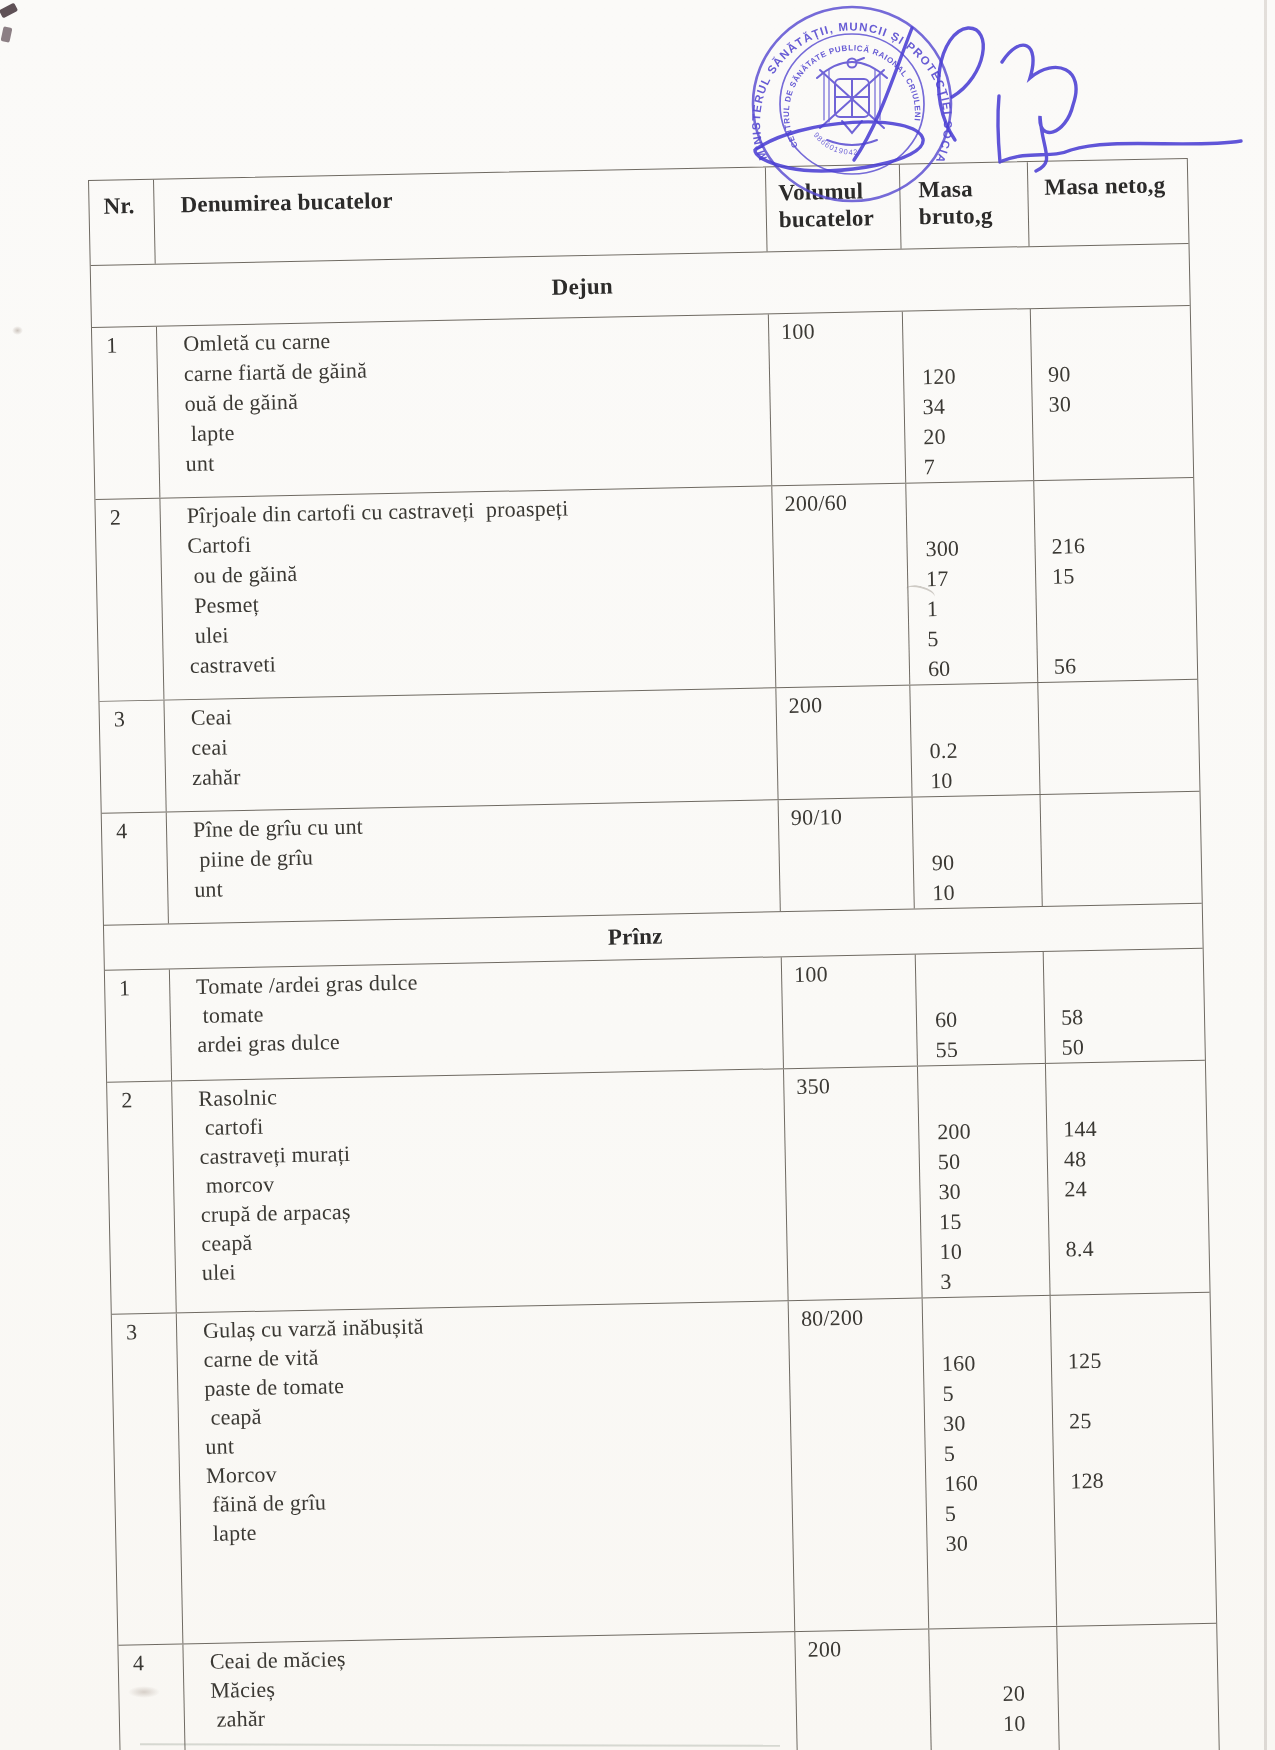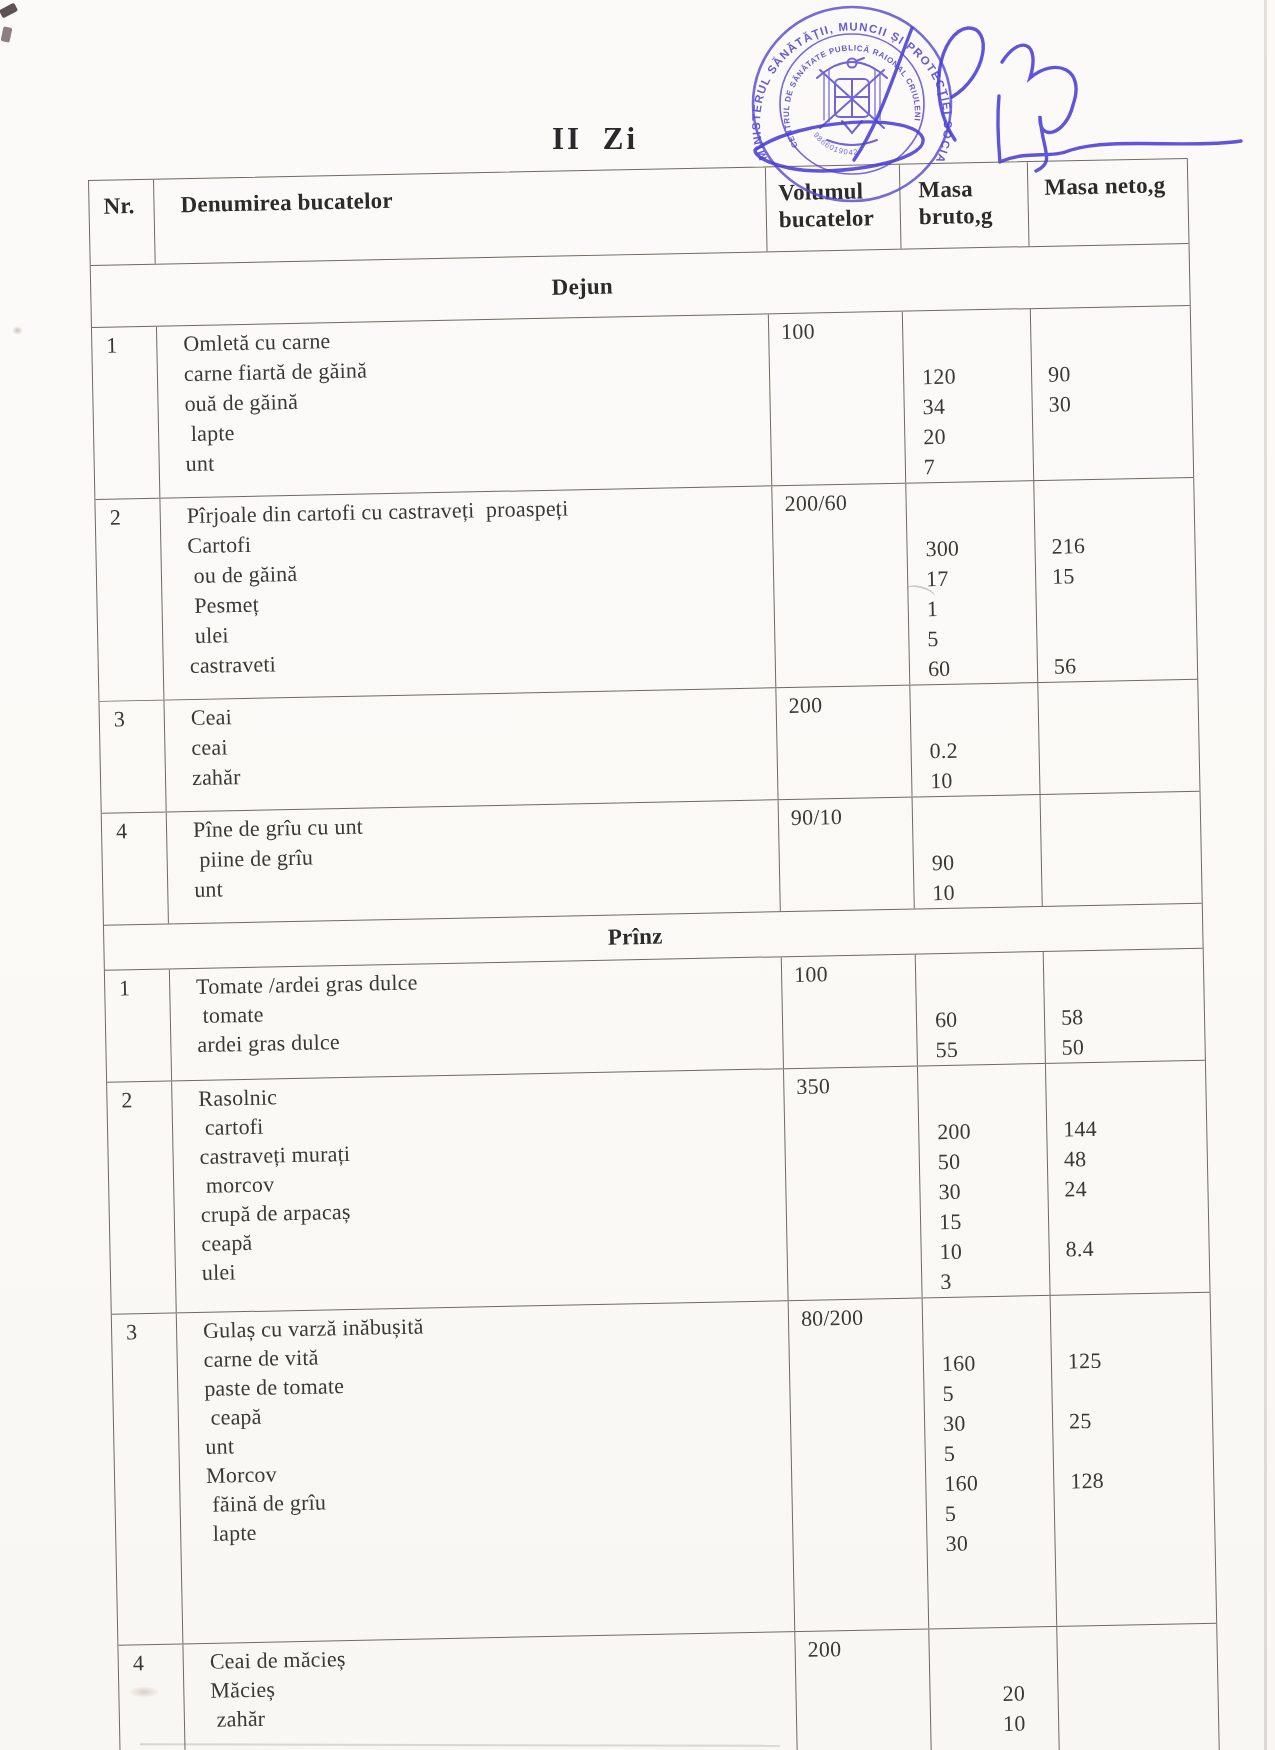--- a/index.html
+++ b/index.html
@@ -76,21 +76,20 @@
 <div class="sheet">
 
   <div class="corner-mark-a"></div>
   <div class="corner-mark-b"></div>
   <div class="dot-smudge"></div>
   <div class="pencil-mark"></div>
   <div class="bottom-smudge"></div>
   <div class="page-edge-right"></div>
   <div class="page-edge-bottom"></div>
 
-  <h1 class="doc-title">II  Zi</h1>
 
   <div class="doc-table">
     <div class="thead">
       <div class="c nr">Nr.</div>
       <div class="c name">Denumirea bucatelor</div>
       <div class="c vol">Volumul bucatelor</div>
       <div class="c bruto">Masa bruto,g</div>
       <div class="c neto">Masa neto,g</div>
     </div>
     <div>

